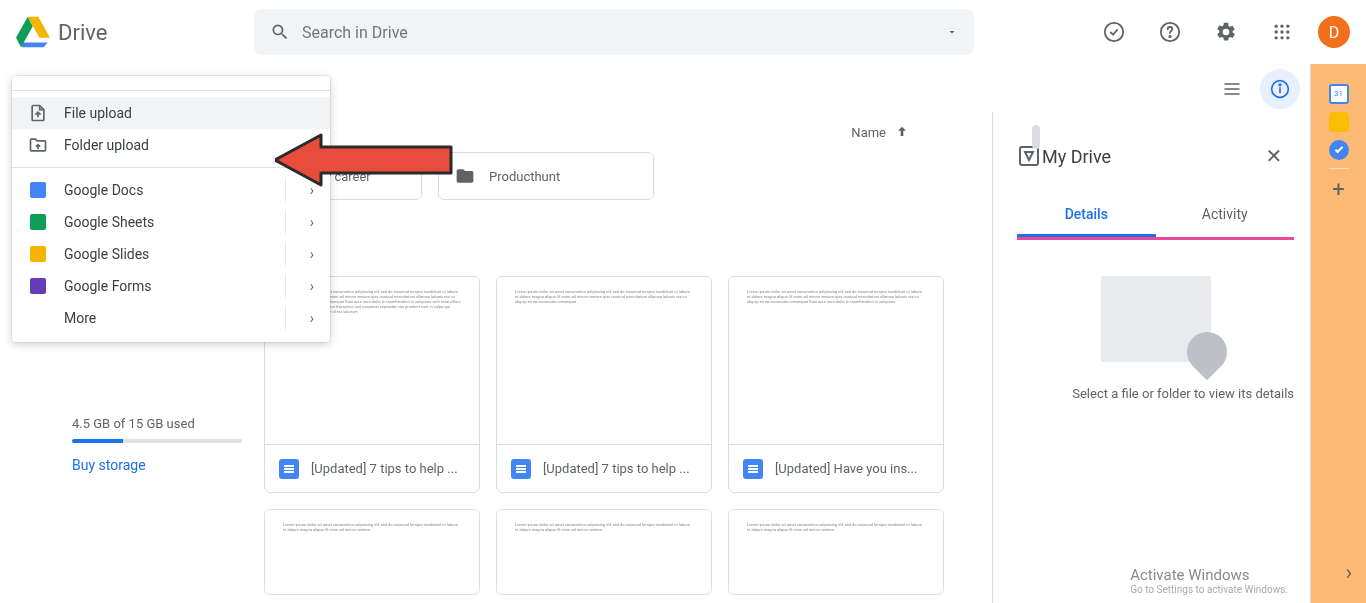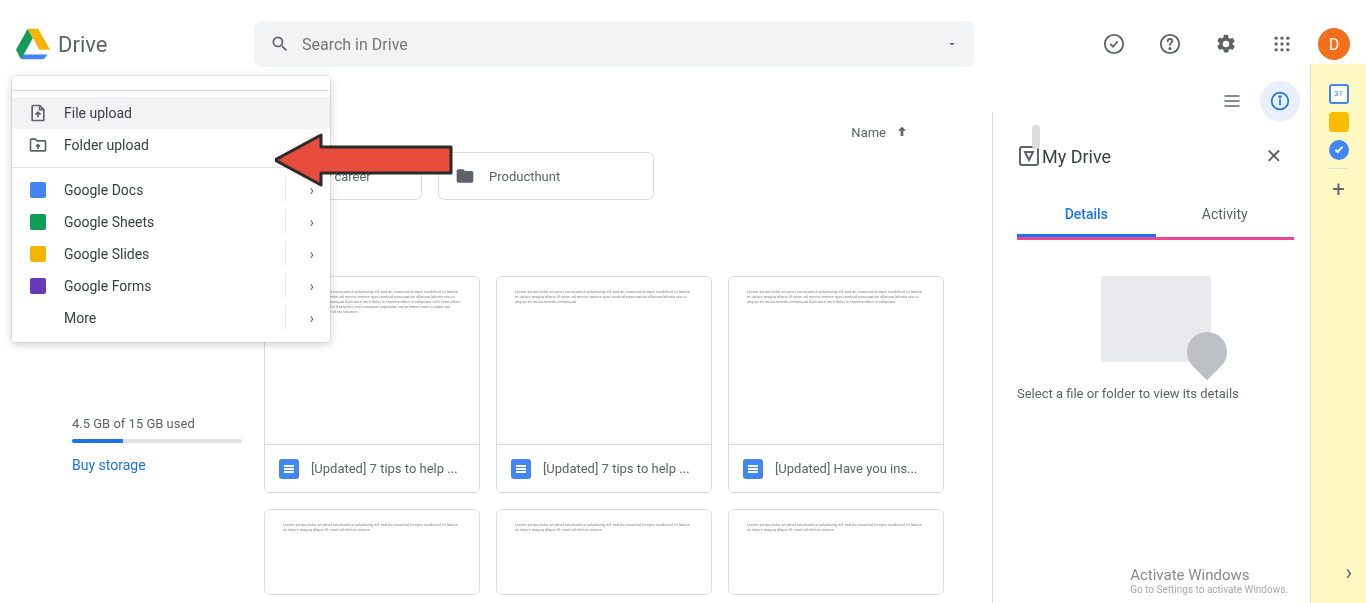--- a/index.html
+++ b/index.html
@@ -1,19 +1,19 @@
 <!DOCTYPE html>
 <html><head>
 <meta charset="utf-8">
 <style>
 * { box-sizing: border-box; margin: 0; padding: 0; font-family: "Google Sans", Roboto, Arial, sans-serif; }
 body { background: #fff; width: 1366px; height: 603px; overflow: hidden; position: relative; color: #3c4043; }
 
 
-.header { height: 64px; display: flex; align-items: center; padding: 0 16px; margin-top: 12px; }
+.header { height: 64px; display: flex; align-items: center; padding: 0 16px; }
 .logo-area { display: flex; align-items: center; gap: 8px; width: 238px; }
 .drive-logo { width: 34px; height: 34px; }
 .drive-title { font-size: 22px; color: #5f6368; }
 .search-area { flex: 0 0 720px; }
 .search-box { background: #f1f3f4; border-radius: 8px; height: 46px; display: flex; align-items: center; padding: 0 16px; gap: 12px; }
 .search-box input { border: none; background: transparent; flex: 1; font-size: 16px; color: #5f6368; outline: none; }
 .header-icons { margin-left: auto; display: flex; align-items: center; gap: 16px; }
 .hicon { width: 40px; height: 40px; border-radius: 50%; display: flex; align-items: center; justify-content: center; color:#5f6368; cursor:pointer; }
 .avatar { width: 32px; height: 32px; border-radius: 50%; background: #f2701c; color: #fff; display: flex; align-items: center; justify-content: center; font-size: 16px; }
 
@@ -43,26 +43,26 @@
 .ellipsis{ white-space:nowrap; overflow:hidden; text-overflow:ellipsis; max-width:150px;}
 
 
 .details-panel { width: 318px; border-left:1px solid #dadce0; padding: 24px 16px 0 24px; position:relative;}
 .details-head { display:flex; align-items:center; gap:1px; }
 .details-head h2 { font-size:18px; font-weight:400; color:#3c4043;}
 .details-close { margin-left:auto; color:#5f6368; cursor:pointer; font-size:20px; width:40px; height:40px; display:flex; align-items:center; justify-content:center;}
 .details-tabs { display:flex; margin-top:18px; border-bottom:3px solid #ec4899;}
 .details-tab { flex:1; text-align:center; padding:12px 0; font-size:14px; color:#5f6368; cursor:pointer;}
 .details-tab.active{ color:#1a73e8; border-bottom:3px solid #1a73e8; font-weight:500;}
-.details-body { padding-top:36px; text-align:left; color:#5f6368; font-size:13px;}
+.details-body { padding-top:36px; text-align:right; color:#5f6368; font-size:13px;}
 .placeholder-img { width:110px; height:86px; margin:0 auto 24px; background:#e8eaed; position:relative; border-radius:2px;}
 .placeholder-img::after{ content:""; position:absolute; right:-16px; bottom:-10px; width:40px; height:40px; border-radius:50% 50% 50% 0; background:#bdc1c6; transform:rotate(-45deg);}
 
 
-.right-rail { position:absolute; top:64px; right:0; bottom:0; width:56px; border-left:1px solid #dadce0; display:flex; flex-direction:column; align-items:center; padding-top:20px; gap:8px; background:#fef9c3; z-index:3;}
+.right-rail { position:absolute; top:64px; right:0; bottom:0; width:56px; border-left:1px solid #dadce0; display:flex; flex-direction:column; align-items:center; padding-top:20px; gap:8px; background:#fdba74; z-index:3;}
 .rail-icon { width:20px; height:20px; border-radius:3px;}
 .rail-plus { color:#5f6368; font-size:22px; cursor:pointer;}
 .rail-chevron { position:absolute; bottom:18px; right:14px; color:#5f6368; font-size:22px;}
 
 
 .sidebar { position:absolute; left:0; top:64px; bottom:0; width:256px; padding:8px 8px 0 0; z-index:1;}
 .storage { position:absolute; bottom: 130px; left:72px; font-size:13px; color:#5f6368;}
 .storage-bar { width:170px; height:4px; background:#e0e0e0; border-radius:2px; margin:8px 0 14px; overflow:hidden;}
 .storage-bar > div{ height:100%; background:#1a73e8; width:30%;}
 .buy-link{ color:#1a73e8; font-size:14px; cursor:pointer;}

